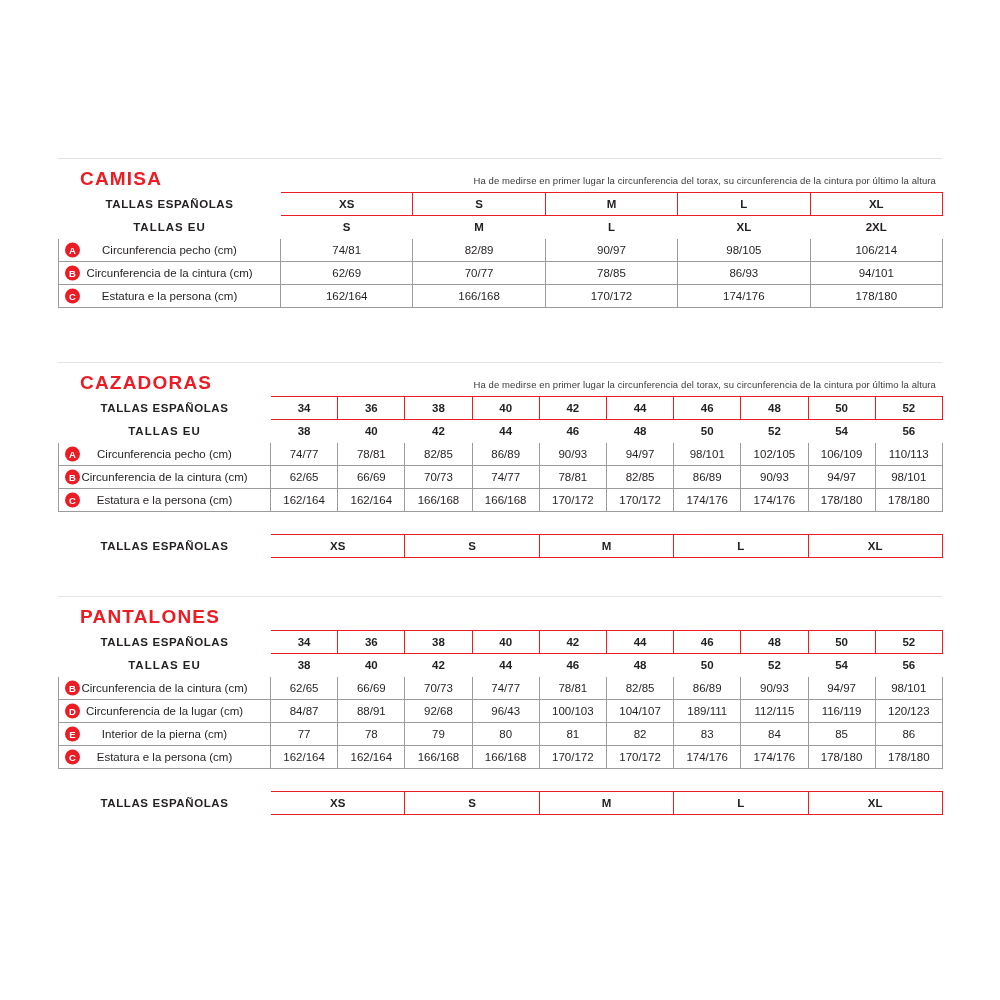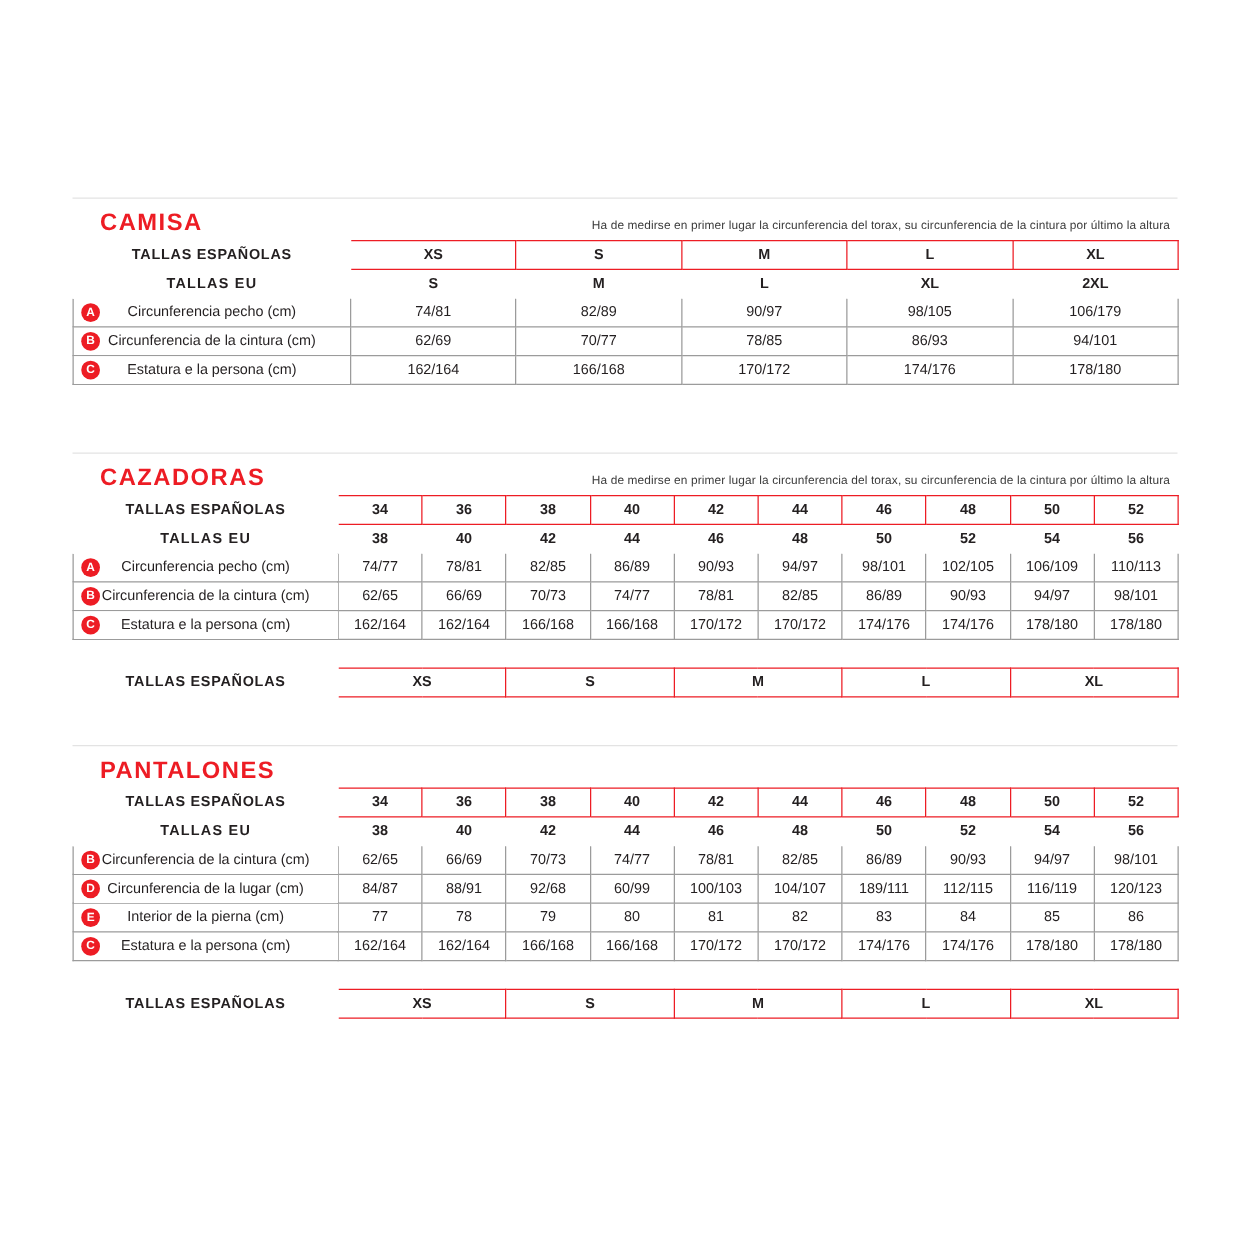--- a/index.html
+++ b/index.html
@@ -187,21 +187,21 @@
         </tr>
         <tr>
           <td class="rowlabel">
             <span class="badge">A</span>
             <span>Circunferencia pecho (cm)</span>
           </td>
           <td class="data">74/81</td>
           <td class="data">82/89</td>
           <td class="data">90/97</td>
           <td class="data">98/105</td>
-          <td class="data">106/179</td>
+          <td class="data">106/214</td>
         </tr>
         <tr>
           <td class="rowlabel">
             <span class="badge">B</span>
             <span>Circunferencia de la cintura (cm)</span>
           </td>
           <td class="data">62/69</td>
           <td class="data">70/77</td>
           <td class="data">78/85</td>
           <td class="data">86/93</td>
@@ -393,21 +393,21 @@
           <td class="data">98/101</td>
         </tr>
         <tr>
           <td class="rowlabel">
             <span class="badge">D</span>
             <span>Circunferencia de la lugar (cm)</span>
           </td>
           <td class="data">84/87</td>
           <td class="data">88/91</td>
           <td class="data">92/68</td>
-          <td class="data">60/99</td>
+          <td class="data">96/43</td>
           <td class="data">100/103</td>
           <td class="data">104/107</td>
           <td class="data">189/111</td>
           <td class="data">112/115</td>
           <td class="data">116/119</td>
           <td class="data">120/123</td>
         </tr>
         <tr>
           <td class="rowlabel">
             <span class="badge">E</span>

